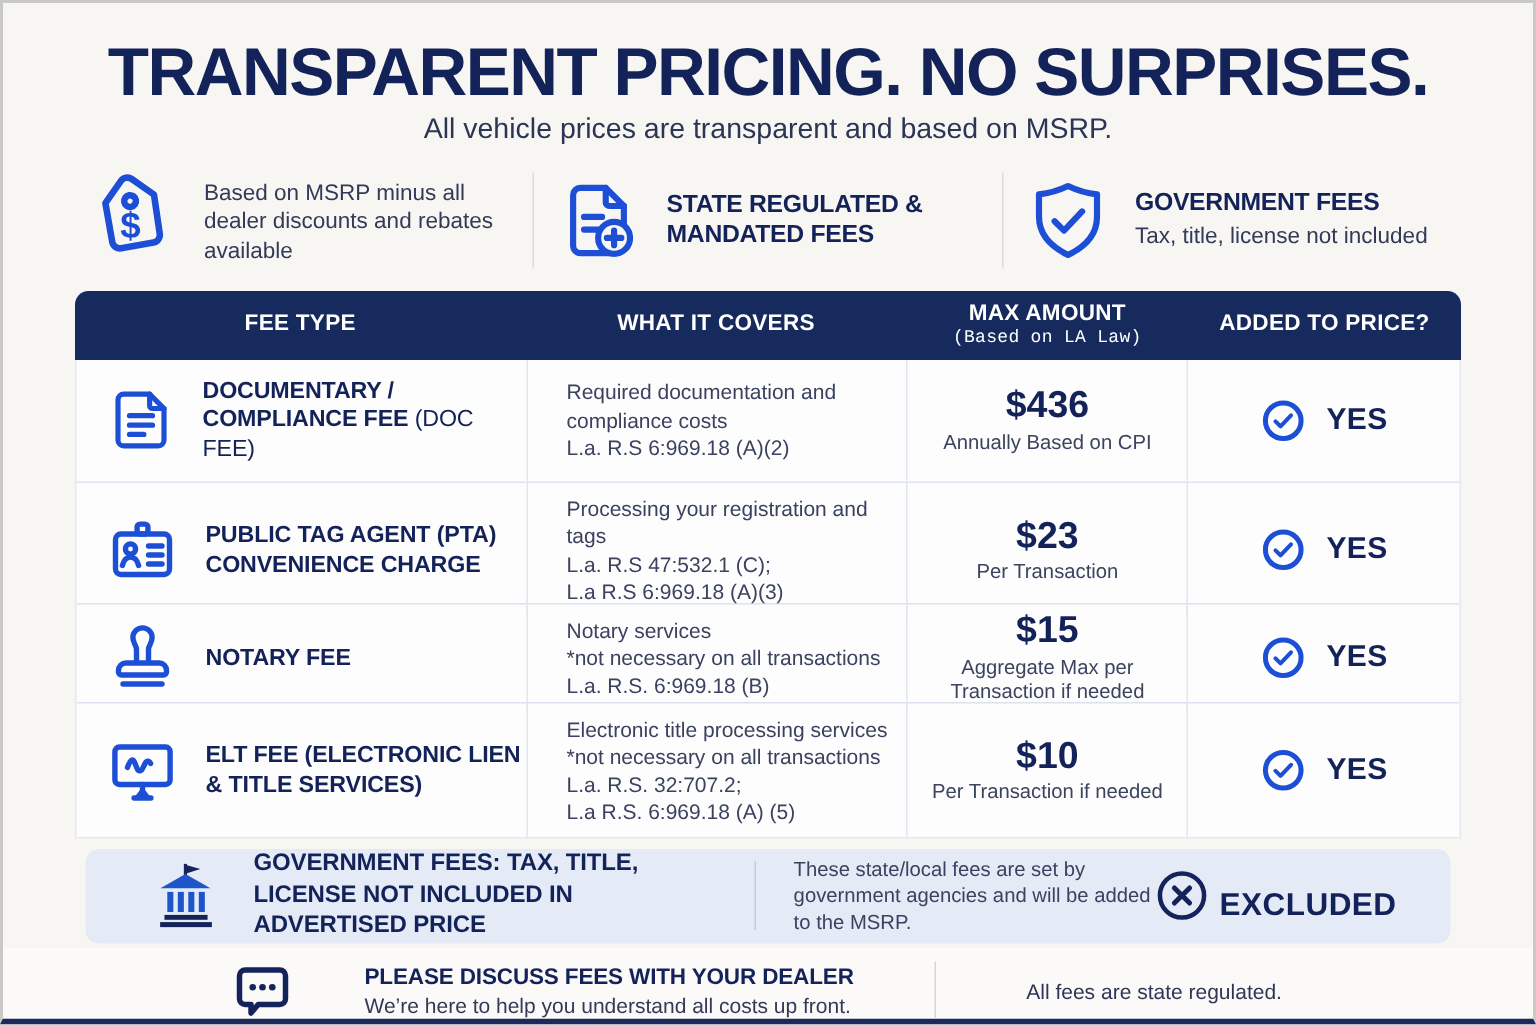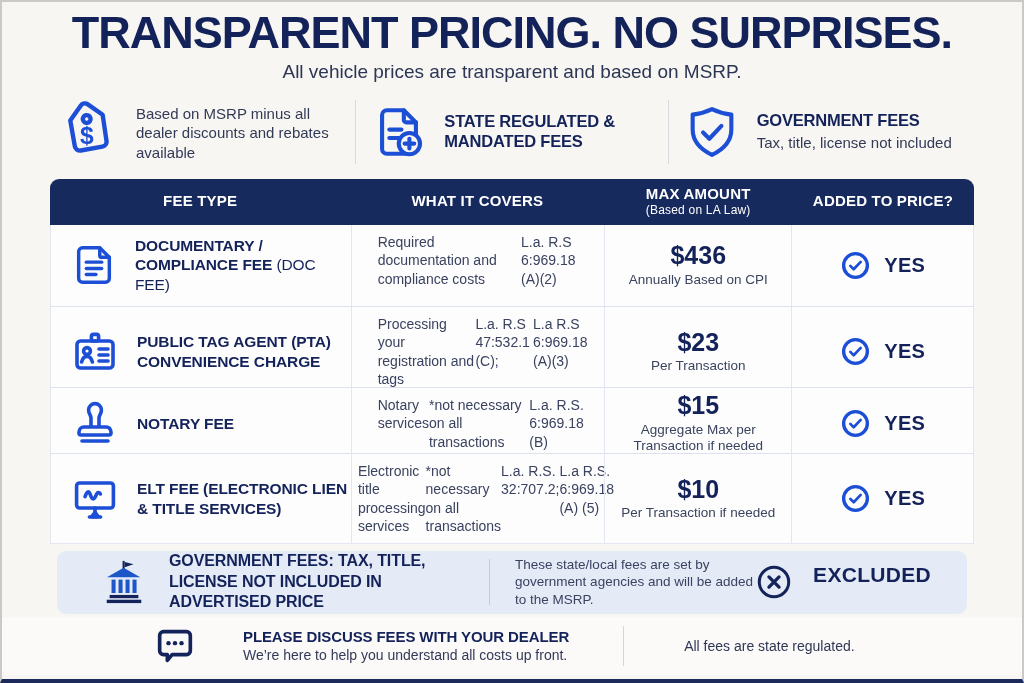--- a/index.html
+++ b/index.html
@@ -4,21 +4,21 @@
 <style>
   * { margin:0; padding:0; box-sizing:border-box; }
   html,body { background:#e9e9e7; }
   .page {
     width:1024px; height:683px; position:relative; overflow:hidden;
     background:#f7f6f2;
     border:2px solid #c9c9c6; border-bottom:4px solid #1b2a5a;
     font-family:"Liberation Sans", sans-serif; color:#15235b;
   }
   
-  .hero { text-align:center; padding-top:6px; }
+  .hero { text-align:center; padding-top:21px; }
   .hero h1 {
     font-size:45px; font-weight:800; letter-spacing:-1px; color:#14225a;
     line-height:1.1;
   }
   .hero .sub { font-size:19px; font-weight:400; color:#2c3554; margin-top:3px; }
   
   .benefits { display:flex; align-items:center; height:94px; padding:0 42px; margin-top:2px; }
   .benefit { flex:1; display:flex; align-items:center; gap:16px; padding:0 8px 0 14px; }
   .benefit .bicon { flex:0 0 auto; display:flex; }
   .benefit .btitle { font-size:16.5px; font-weight:800; color:#14225a; letter-spacing:-0.2px; line-height:1.2; }
@@ -27,51 +27,51 @@
   .benefit .btext.narrow .btitle { max-width:190px; }
   .vdiv { width:1px; height:64px; background:#d8dade; flex:0 0 auto; }
   
   .table { margin:0 48px; }
   .t-head {
     display:grid; grid-template-columns:32.5% 27.5% 20.3% 19.7%;
     background:#172a5e; color:#ffffff; border-radius:9px 9px 0 0;
     height:46px; align-items:center; text-align:center;
   }
   .t-head .h-cell { font-size:15px; font-weight:700; letter-spacing:0.2px; line-height:1.1; }
-  .t-head .h-note { font-size:12px; font-weight:400; margin-top:1px; }
+  .t-head .h-note { font-size:12px; font-weight:400; margin-top:1px;font-family:Liberation Mono, monospace; }
   .t-body { background:#fdfdfd; border:1px solid #e4e7ef; border-top:none; }
   .t-row { display:grid; grid-template-columns:32.5% 27.5% 20.3% 19.7%; border-top:1px solid #dce2ee; }
   .t-row:first-child { border-top:none; }
   .t-row > div { border-left:1px solid #e2e6f0; }
   .t-row > div:first-child { border-left:none; }
   .r0 { height:81px; } .r1 { height:81px; } .r2 { height:66px; } .r3 { height:90px; }
   .c-fee { display:flex; align-items:center; gap:18px; padding-left:20px; }
   .c-fee .ficon { flex:0 0 auto; display:flex; }
   .fee-name { font-size:15.5px; font-weight:800; color:#14225a; line-height:1.25; letter-spacing:-0.1px; max-width:225px; }
   .fee-note { font-weight:400; }
   .fee-note:empty { display:none; }
-  .c-covers { display:flex; flex-direction:row; justify-content:center; padding:8px 10px 8px 26px; }
+  .c-covers { display:flex; flex-direction:column; justify-content:center; padding:8px 10px 8px 26px; }
   .covers-line { font-size:14px; color:#3a4260; line-height:1.33; }
   .covers-line:empty { display:none; }
   .c-amount { display:flex; flex-direction:column; justify-content:center; align-items:center; text-align:center; padding:0 16px; }
   .amount { font-size:25px; font-weight:800; color:#14225a; line-height:1.1; }
   .amount-note { font-size:13.5px; color:#3b445f; line-height:1.22; margin-top:2px; }
   .c-added { display:flex; align-items:center; justify-content:center; gap:13px; }
   .added-label { font-size:20px; font-weight:800; color:#14225a; letter-spacing:0.2px; }
   
   .gov-banner {
     margin:7px 55px 0 55px; height:63px; background:#e4ebf7; border-radius:9px;
     display:flex; align-items:center;
   }
   .gov-banner .gicon { margin-left:44px; display:flex; }
   .gov-title { margin-left:22px; max-width:320px; font-size:16px; font-weight:800; color:#14225a; line-height:1.28; letter-spacing:-0.1px; }
   .gov-div { width:1px; height:46px; background:#c3cbdd; margin-left:16px; }
   .gov-desc { margin-left:26px; max-width:240px; font-size:13.5px; color:#3a4260; line-height:1.3; }
   .gov-spacer { flex:1; }
-  .excluded { display:flex; align-items:flex-start; gap:20px; margin-right:36px; }
+  .excluded { display:flex; align-items:flex-end; gap:6px; margin-right:36px; }
   .excluded-label { font-size:21px; font-weight:800; color:#14225a; letter-spacing:0.3px; }
   
   .foot { display:flex; align-items:center; height:58px; margin-top:3px; padding-left:150px; background:#fbfaf8;gap:28px; }
   .foot .fticon { display:flex; }
   .foot-text { margin-left:17px; }
   .foot-title { font-size:15px; font-weight:800; color:#14225a; letter-spacing:-0.1px; }
   .foot-desc { font-size:14px; color:#333a58; margin-top:2px; }
   .foot-div { width:1px; height:40px; background:#d2d5da; margin-left:26px; }
   .foot-note { margin-left:32px; font-size:14px; color:#2f3654; }
   svg { display:block; }

